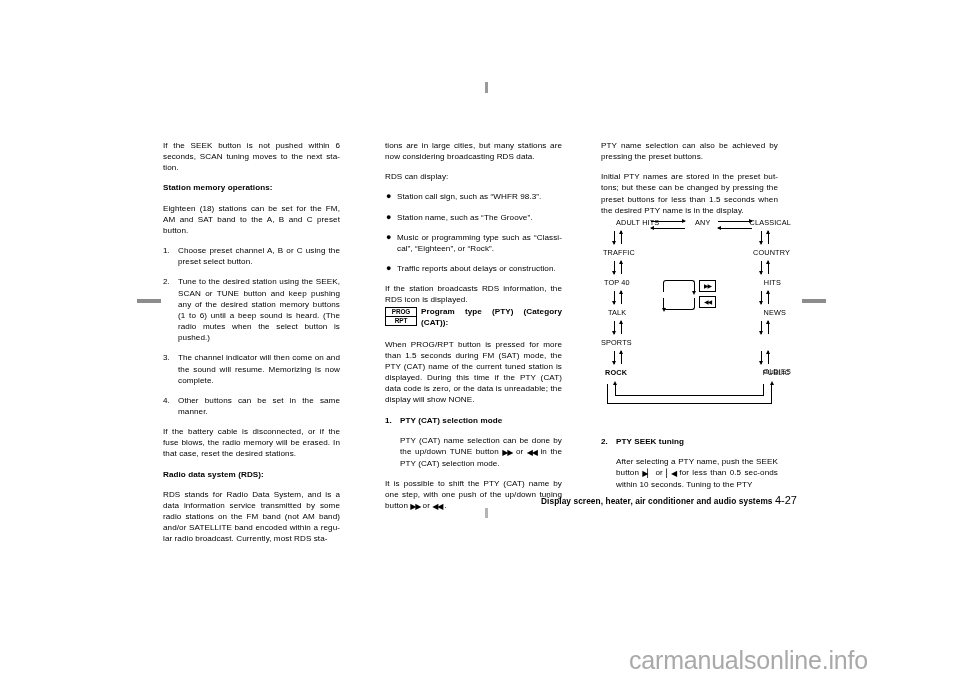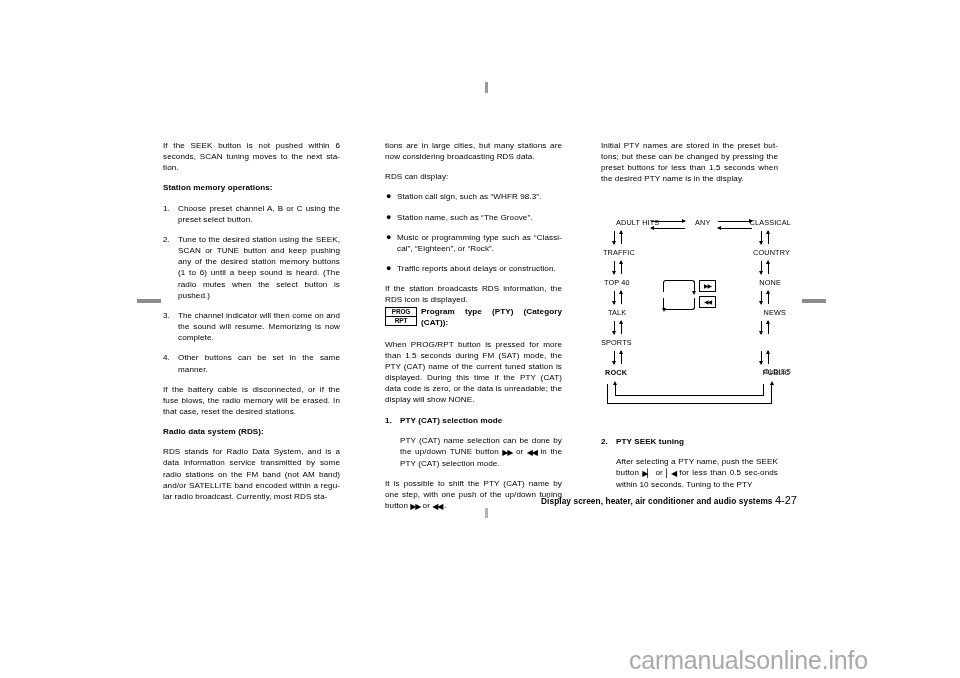--- a/index.html
+++ b/index.html
@@ -299,20 +299,21 @@
   <div class="tick-top"></div>
   <div class="tick-bottom"></div>
   <div class="dash-left"></div>
   <div class="dash-right"></div>
 
   <div class="col col-1">
     <p>If the SEEK button is not pushed within 6 seconds, SCAN tuning moves to the next sta-tion.</p>
 
     <p class="bold">Station memory operations:</p>
 
+    <p>Eighteen (18) stations can be set for the FM, AM and SAT band to the A, B and C preset button.</p>
 
     <div class="num">
       <span class="n">1.</span>
       <span>Choose preset channel A, B or C using the preset select button.</span>
     </div>
 
     <div class="num">
       <span class="n">2.</span>
       <span>Tune to the desired station using the SEEK, SCAN or TUNE button and keep pushing any of the desired station memory buttons (1 to 6) until a beep sound is heard. (The radio mutes when the select button is pushed.)</span>
     </div>
@@ -384,20 +385,21 @@
     <div>
       <span>It is possible to shift the PTY (CAT) name by one step, with one push of the up/down tuning button</span>
       <span class="gl gl-ff"></span>
       <span>or</span>
       <span class="gl gl-rew"></span>
       <span>.</span>
     </div>
   </div>
 
   <div class="col col-3">
+    <p>PTY name selection can also be achieved by pressing the preset buttons.</p>
     <p>Initial PTY names are stored in the preset but-tons; but these can be changed by pressing the preset buttons for less than 1.5 seconds when the desired PTY name is in the display.</p>
   </div>
 
   <div class="pty">
 
     <div class="lbl" style="left:15px;  top:0px;">ADULT HITS</div>
     <div class="hpair" style="left:50px; top:1px;">
         <i class="a"></i>
         <i class="b"></i>
       </div>
@@ -436,21 +438,21 @@
 
     <div class="vpair" style="right:18px; top:13px;">
         <i class="a"></i>
         <i class="b"></i>
       </div>
     <div class="lbl right" style="right:1px;  top:30px;">COUNTRY</div>
     <div class="vpair" style="right:18px; top:43px;">
         <i class="a"></i>
         <i class="b"></i>
       </div>
-    <div class="lbl right" style="right:10px; top:60px;">NONE</div>
+    <div class="lbl right" style="right:10px; top:60px;">HITS</div>
     <div class="vpair" style="right:18px; top:73px;">
         <i class="a"></i>
         <i class="b"></i>
       </div>
     <div class="lbl right" style="right:5px;  top:90px;">NEWS</div>
     <div class="vpair" style="right:18px; top:103px;">
         <i class="a"></i>
         <i class="b"></i>
       </div>
     <div class="lbl right" style="right:0;  top:120px;margin-top:29px;">OLDIES</div>

